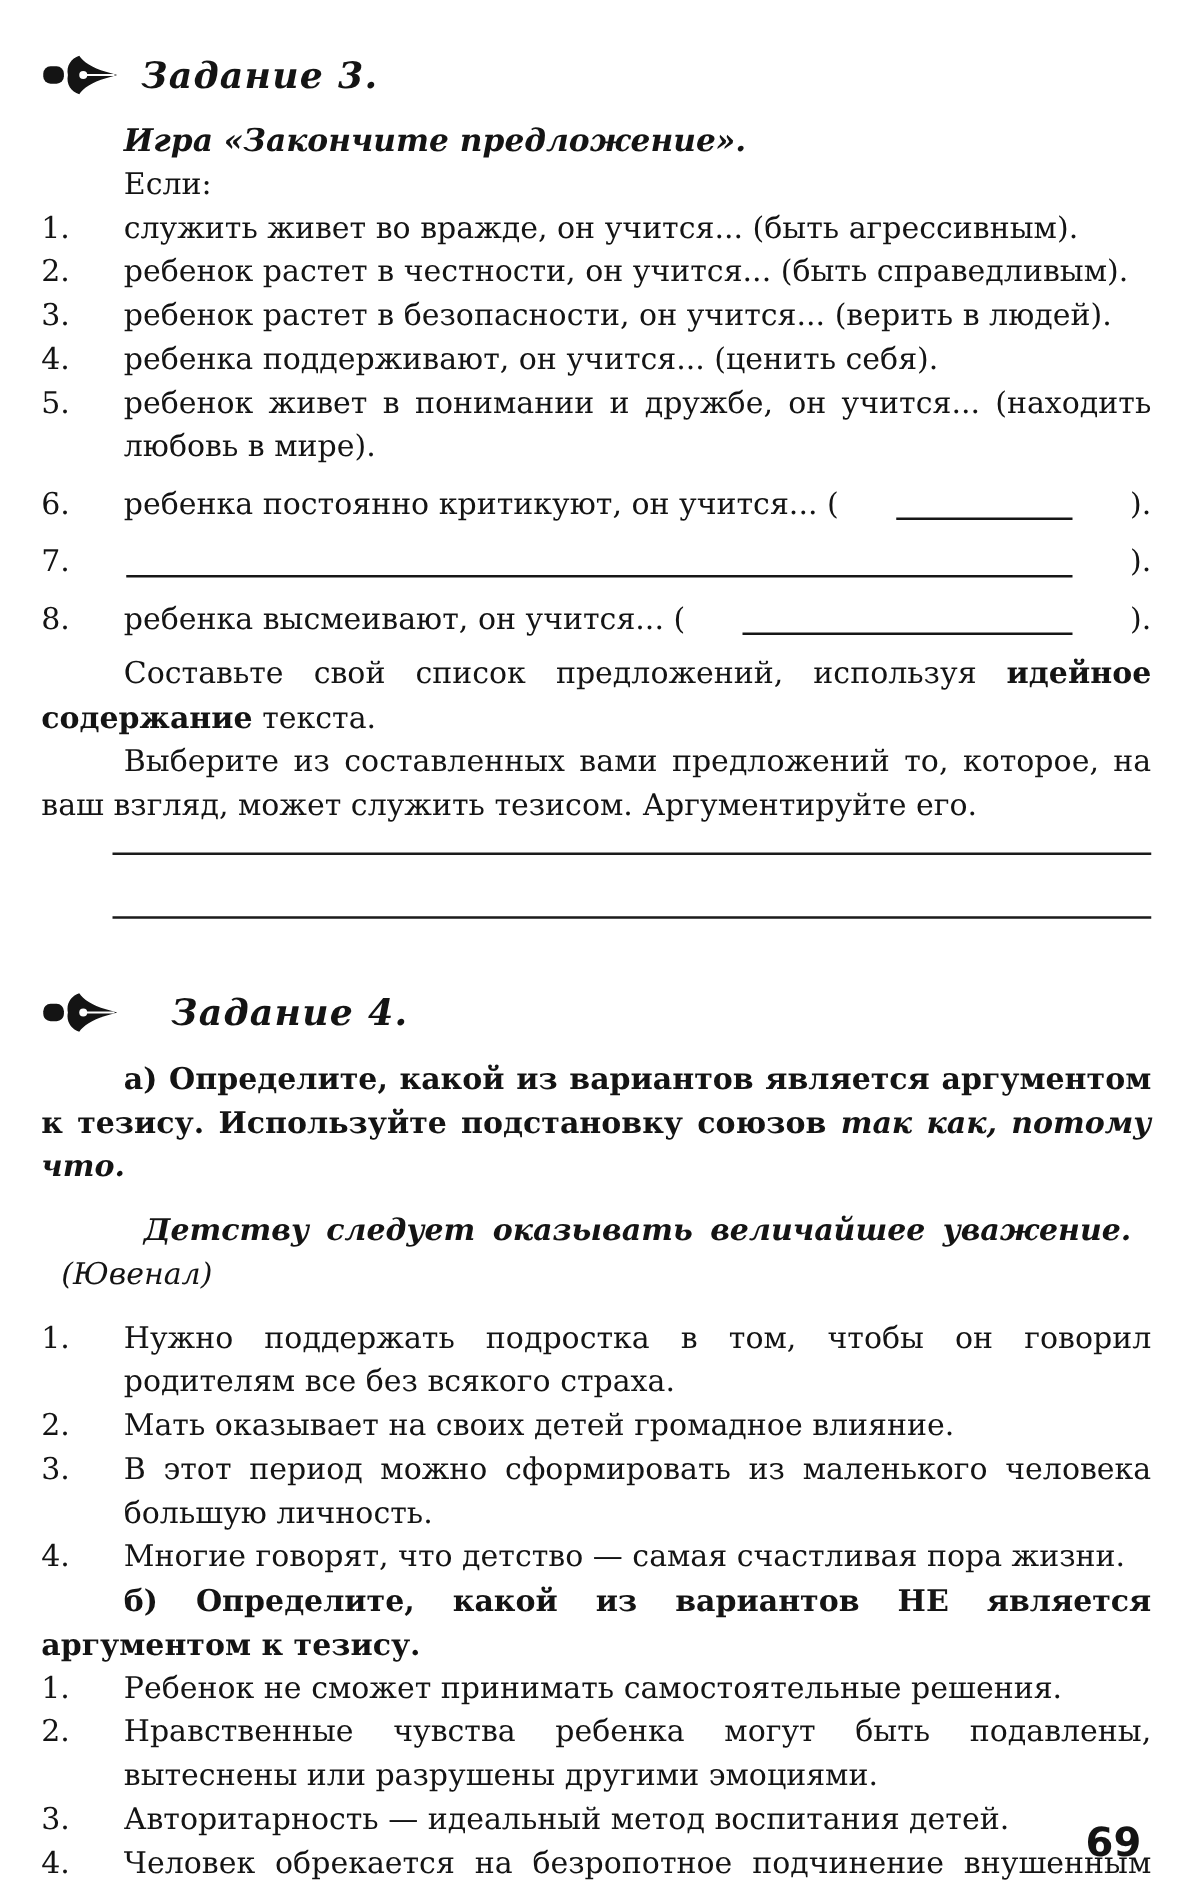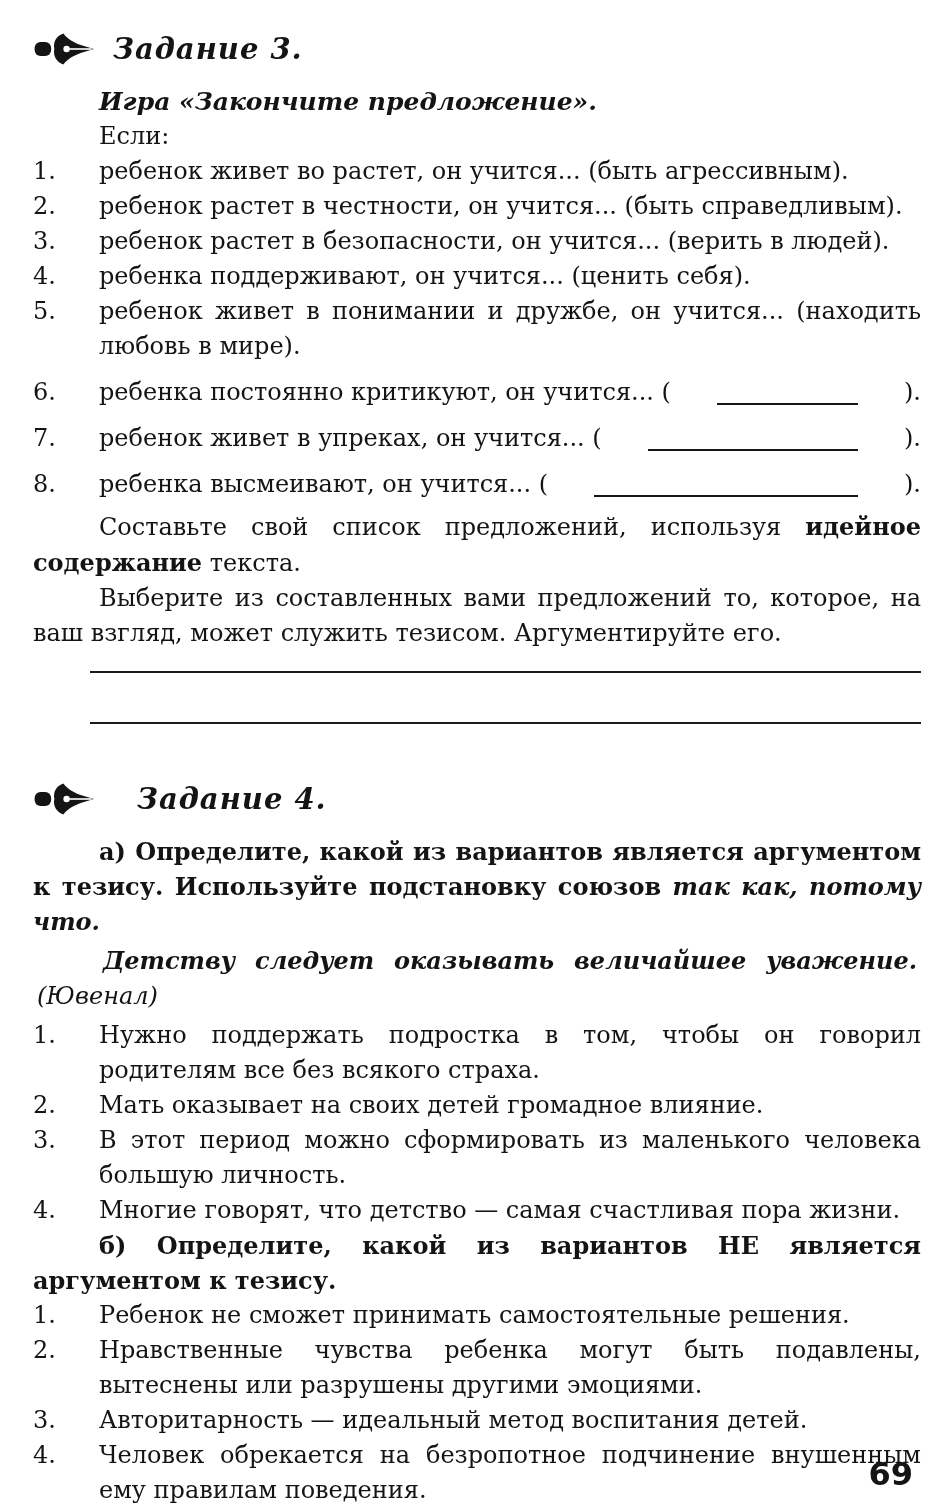--- a/index.html
+++ b/index.html
@@ -7,21 +7,21 @@
     width:945px;height:1506px;
     background:#ffffff;
     font-family:"DejaVu Serif", "Liberation Serif", serif;
     color:#141414;
     -webkit-font-smoothing:antialiased;
   }
   .page{
     position:relative;
     box-sizing:border-box;
     width:945px;height:1506px;
-    padding:24px 24px 0 33px;
+    padding:35px 24px 0 33px;
     font-size:24px;
     line-height:35px;
     overflow:hidden;
   }
   
   .task-header{
     display:flex;align-items:center;gap:16px;
     margin:4px 0 14px 0;
   }
   .nib-icon{width:64px;height:42px;flex:none;display:block;}
@@ -46,21 +46,21 @@
   .answer-blank{
     flex:1 1 auto;
     border-bottom:2px solid #161616;
     margin:0 2px 5px 2px;
   }
   
   .para{margin:0;text-indent:66px;text-align:justify;}
   .para .b{font-weight:bold;}
   .para.boldpara{font-weight:bold;}
   .para.boldpara .bi{font-style:italic;}
-  .quote{margin:4px;text-indent:66px;text-align:justify;}
+  .quote{margin:16px;text-indent:66px;text-align:justify;}
   .quote .qtext{font-weight:bold;font-style:italic;}
   .quote .qattr{font-style:italic;}
   
   .writing-lines{margin:20px 0 0 57px;}
   .wline{height:0;border-top:2px solid #1b1b1b;}
   .wline + .wline{margin-top:49px;}
   .after-lines{height:36px;}
   .page-number{
     position:absolute;right:32px;bottom:16px;
     font-family:"DejaVu Sans","Liberation Sans",sans-serif;
@@ -80,21 +80,21 @@
       <rect x="68" y="30.5" width="42" height="3" fill="#ffffff"></rect>
     </svg>
     <span class="task-title">Задание 3.</span>
   </div>
 
   <p class="subtitle">Игра «Закончите предложение».</p>
   <p class="lead">Если:</p>
 
   <div class="row">
     <span class="num">1.</span>
-    <span class="txt">ребенок живет во растет, он учится... (быть агрессивным).</span>
+    <span class="txt">служить живет во вражде, он учится... (быть агрессивным).</span>
   </div>
   <div class="row">
     <span class="num">2.</span>
     <span class="txt">ребенок растет в честности, он учится... (быть справедливым).</span>
   </div>
   <div class="row">
     <span class="num">3.</span>
     <span class="txt">ребенок растет в безопасности, он учится... (верить в людей).</span>
   </div>
   <div class="row">
@@ -109,21 +109,20 @@
     <span class="num">6.</span>
     <span class="txt">
       <span class="pre">ребенка постоянно критикуют, он учится... (</span>
       <span class="answer-blank"></span>
       <span class="post">).</span>
     </span>
   </div>
   <div class="row blankrow">
     <span class="num">7.</span>
     <span class="txt">
-      <span class="pre">ребенок живет в упреках, он учится... (</span>
       <span class="answer-blank"></span>
       <span class="post">).</span>
     </span>
   </div>
   <div class="row blankrow">
     <span class="num">8.</span>
     <span class="txt">
       <span class="pre">ребенка высмеивают, он учится... (</span>
       <span class="answer-blank"></span>
       <span class="post">).</span>

